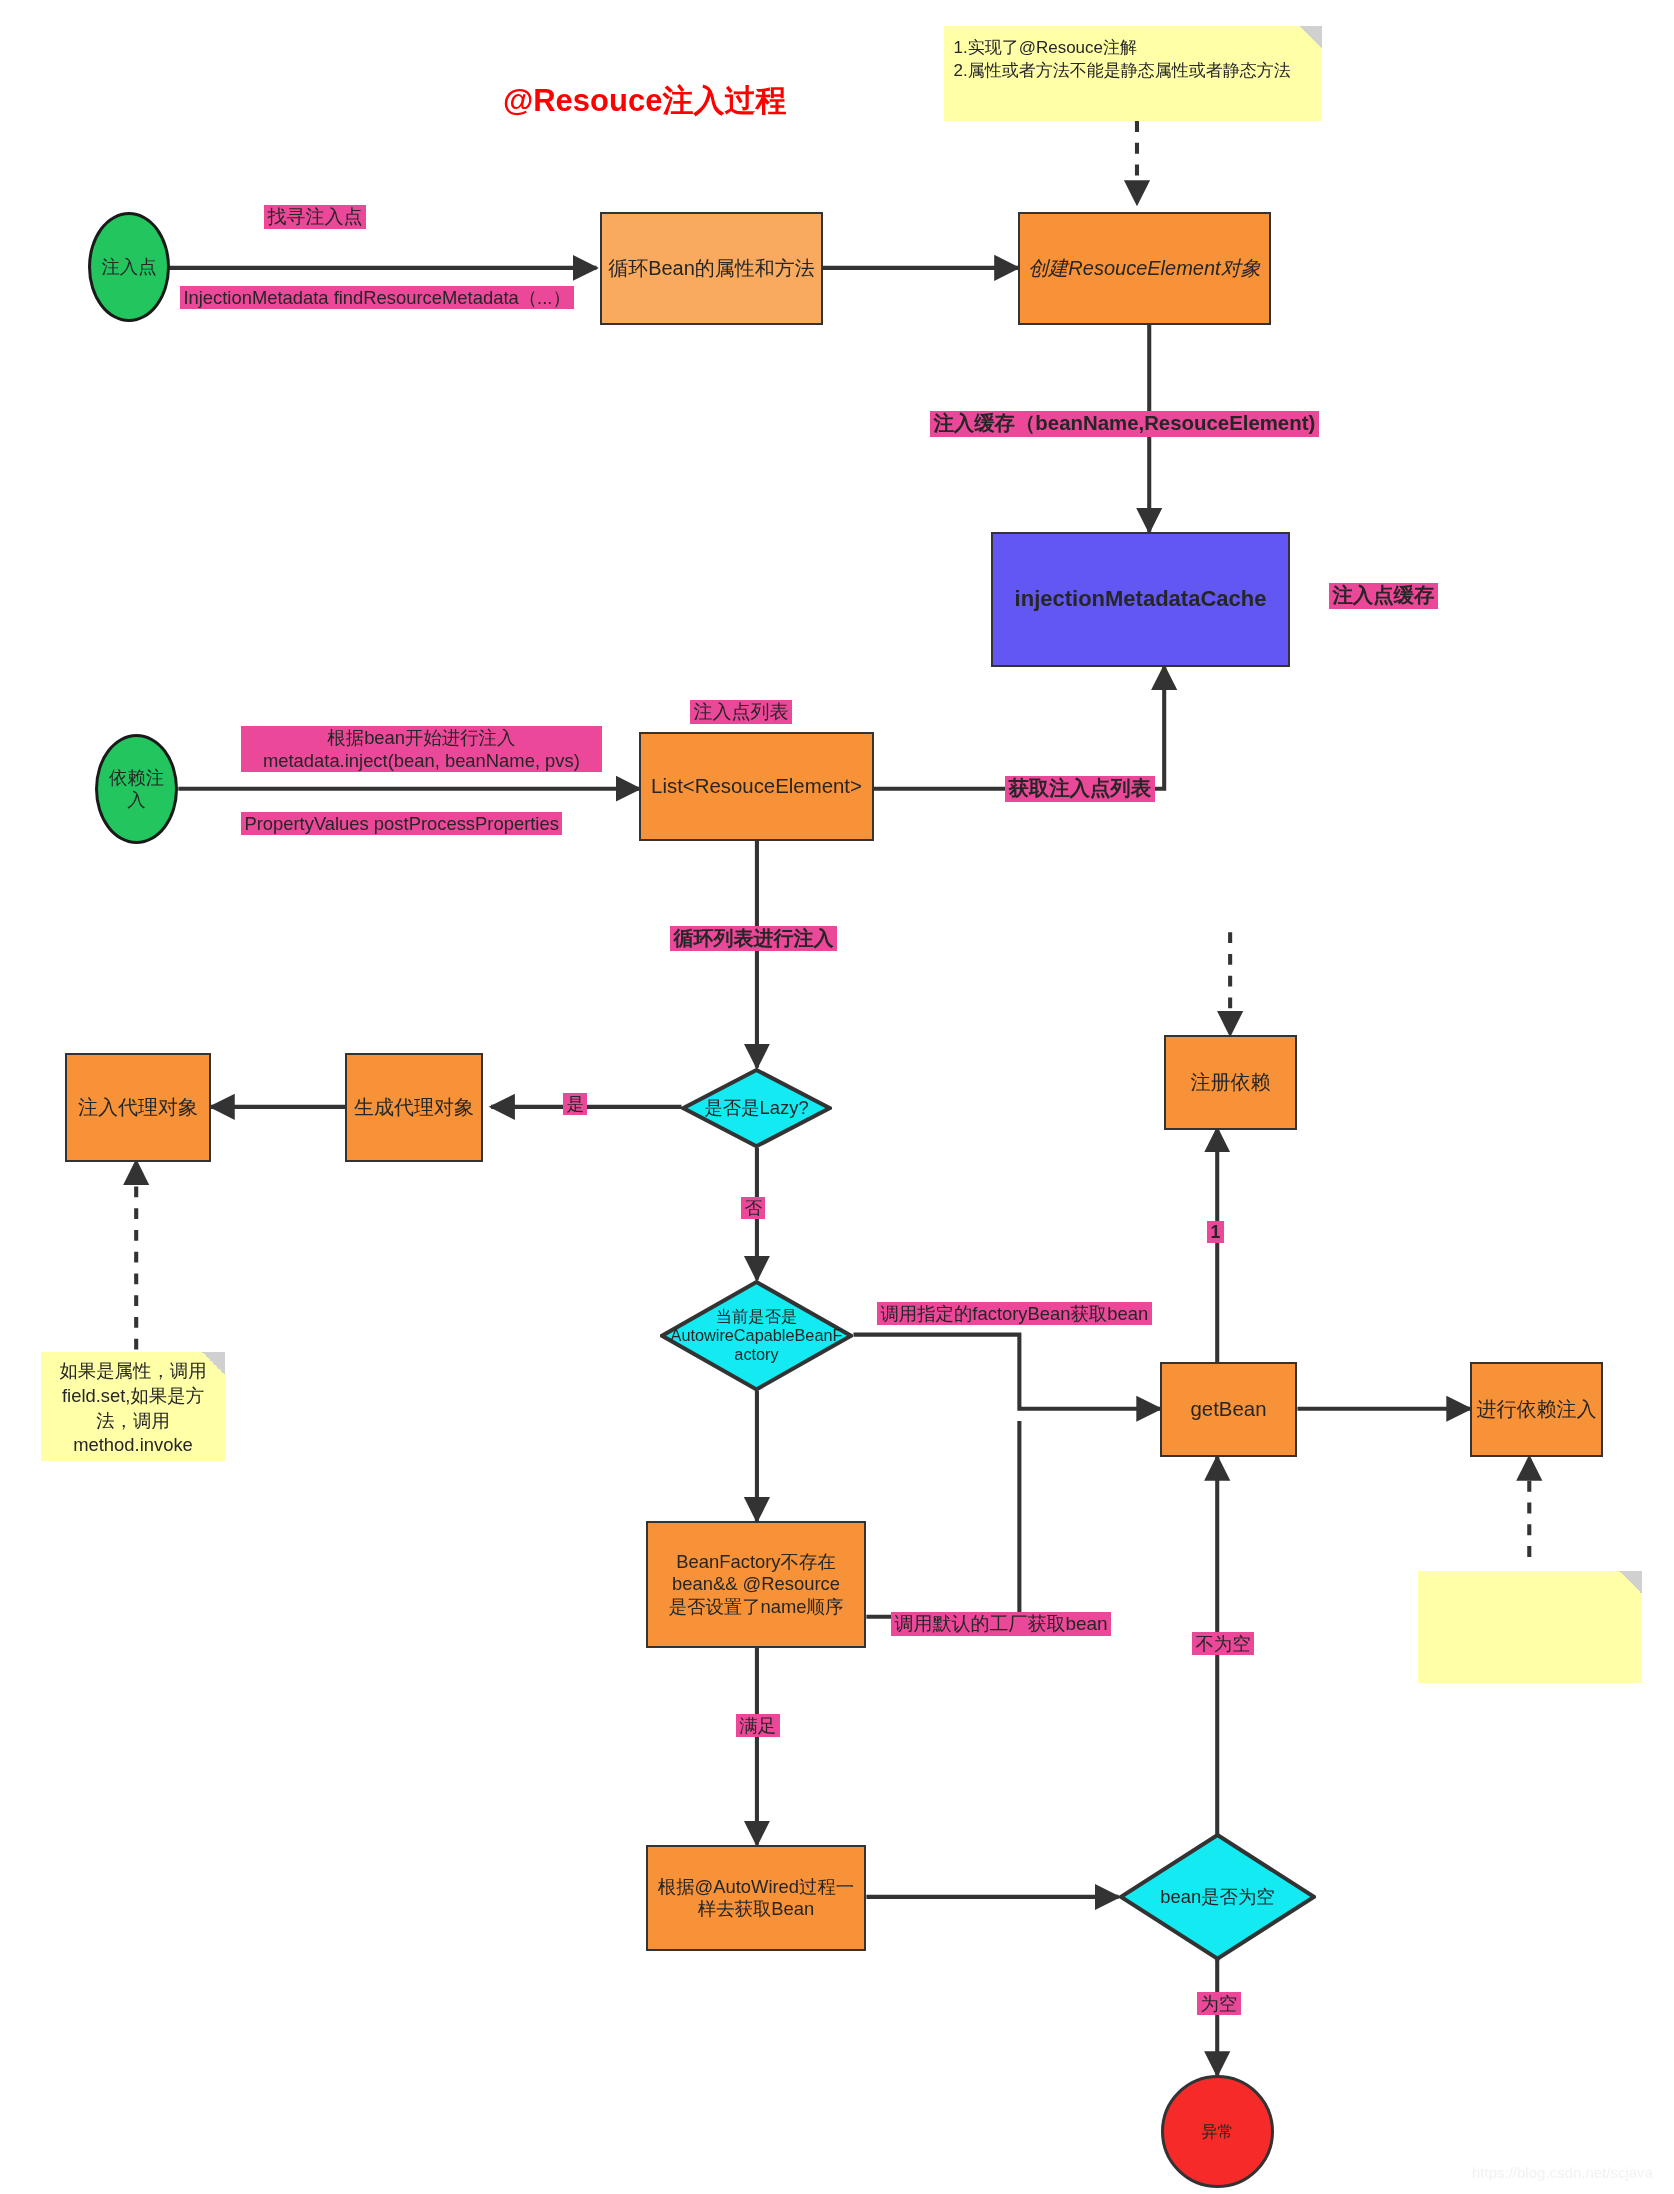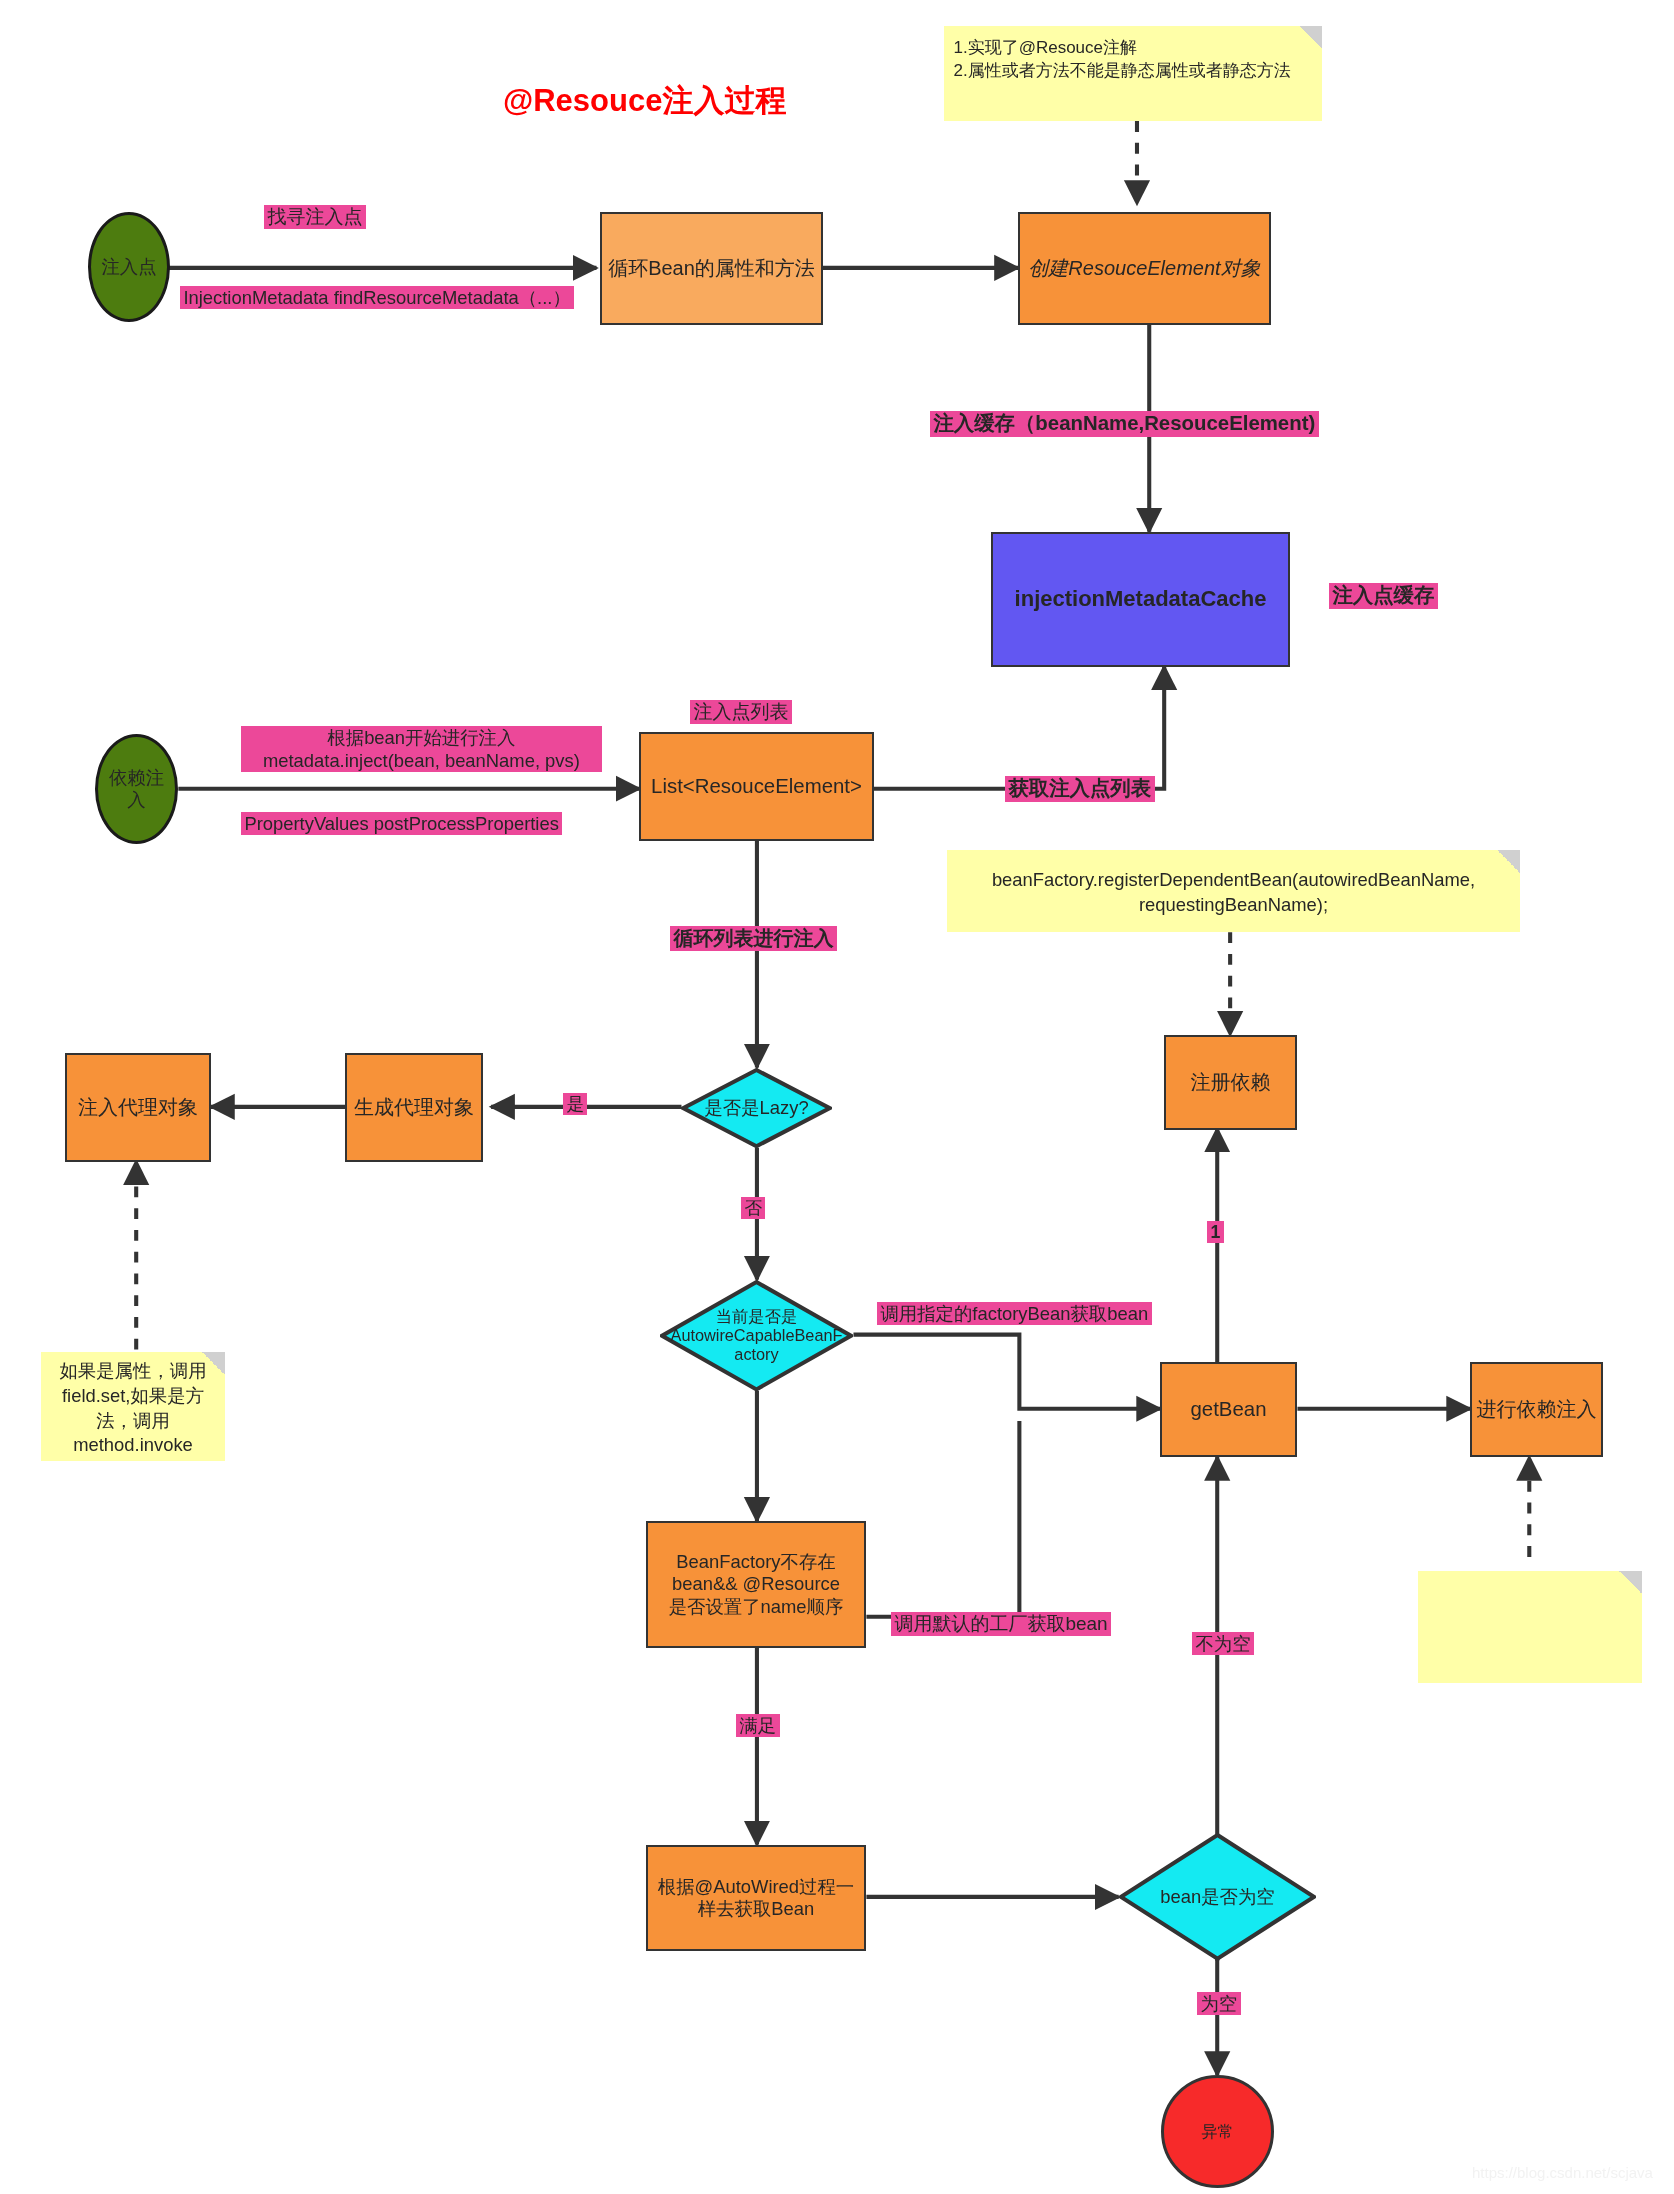--- a/index.html
+++ b/index.html
@@ -8,21 +8,21 @@
   #canvas{position:absolute;left:0;top:0;width:1675px;height:2194px;}
   svg.edges{position:absolute;left:0;top:0;width:1675px;height:2194px;overflow:visible;}
 
   .node{position:absolute;box-sizing:border-box;display:flex;align-items:center;
         justify-content:center;text-align:center;line-height:1.22;}
   .rect{border:2.7px solid #333333;}
   .fill-orange{background:#f79239;}
   .fill-orange-light{background:#f9aa5e;}
   .fill-purple{background:#6257f2;}
 
-  .ellipse{border:3.4px solid #1a1a1a;border-radius:50%;background:#4d7c0f;}
+  .ellipse{border:3.4px solid #1a1a1a;border-radius:50%;background:#22c55e;}
   .circle{border:3.4px solid #333333;border-radius:50%;background:#f72a2a;}
 
   .diamond{position:absolute;}
   .diamond .shape{position:absolute;inset:0;}
   .diamond .dlabel{position:absolute;left:-18%;right:-18%;top:50%;
         transform:translateY(-50%);text-align:center;line-height:1.18;z-index:3;}
 
   .note{position:absolute;background:#ffffa8;box-sizing:border-box;
         display:flex;align-items:flex-start;justify-content:center;
         text-align:center;line-height:1.34;padding:11px 9.5px 6.8px 9.5px;}
@@ -98,26 +98,20 @@
 
   <div id="title" style="left:503px;top:48px;font-size:31px;">@Resouce注入过程</div>
 
   <div class="note" style="left:944px;top:26px;width:378px;height:95px;font-size:17px;
        align-items:flex-start;justify-content:flex-start;text-align:left;">
     <div class="fold"></div>
     <div style="white-space:pre-line;">1.实现了@Resouce注解
 2.属性或者方法不能是静态属性或者静态方法</div>
   </div>
 
-  <div class="note" style="left:947px;top:850px;width:573px;height:82px;font-size:18.4px;
-       align-items:center;">
-    <div class="fold"></div>
-    <div style="white-space:pre-line;width:100%;">beanFactory.registerDependentBean(autowiredBeanName,
-requestingBeanName);</div>
-  </div>
 
   <div class="note note-left" style="left:41px;top:1352px;width:184px;height:109px;font-size:18.4px;
        align-items:center;">
     <div class="fold"></div>
     <div style="width:100%;">如果是属性，调用field.set,如果是方法，调用method.invoke</div>
   </div>
 
   <div class="note" style="left:1418px;top:1571px;width:224px;height:112px;font-size:18.4px;
        align-items:center;">
     <div class="fold"></div>

